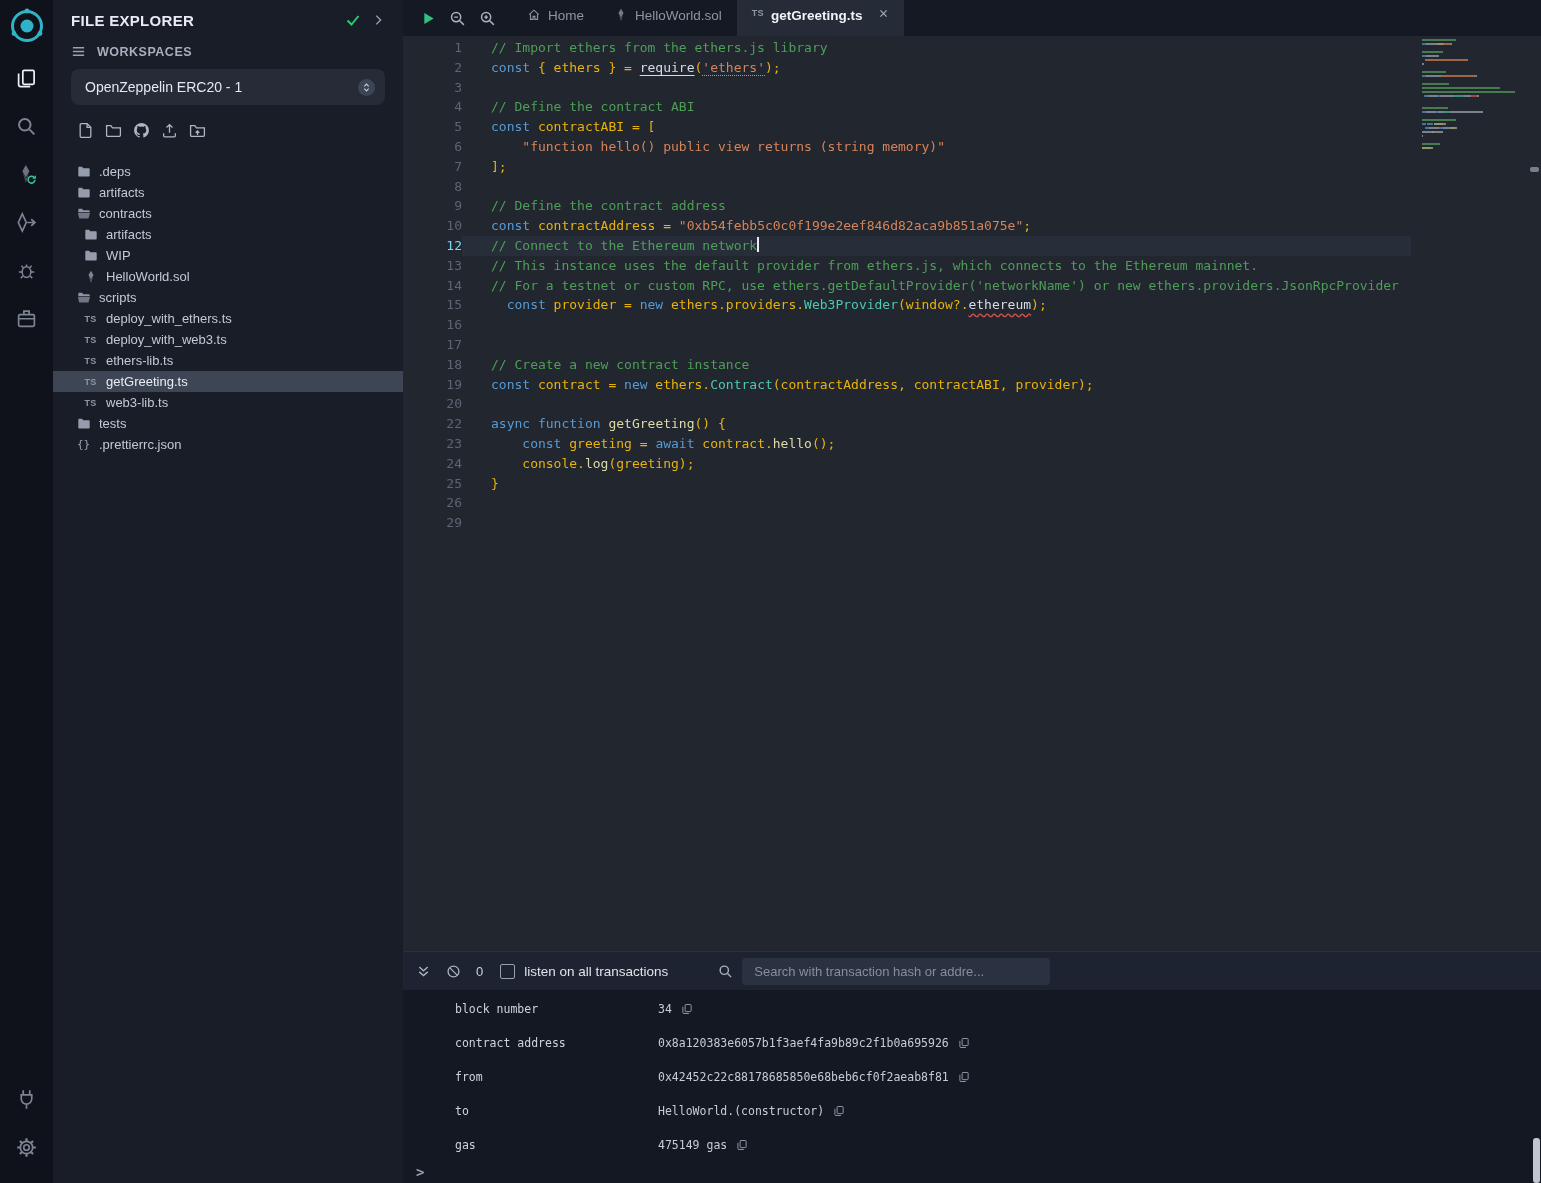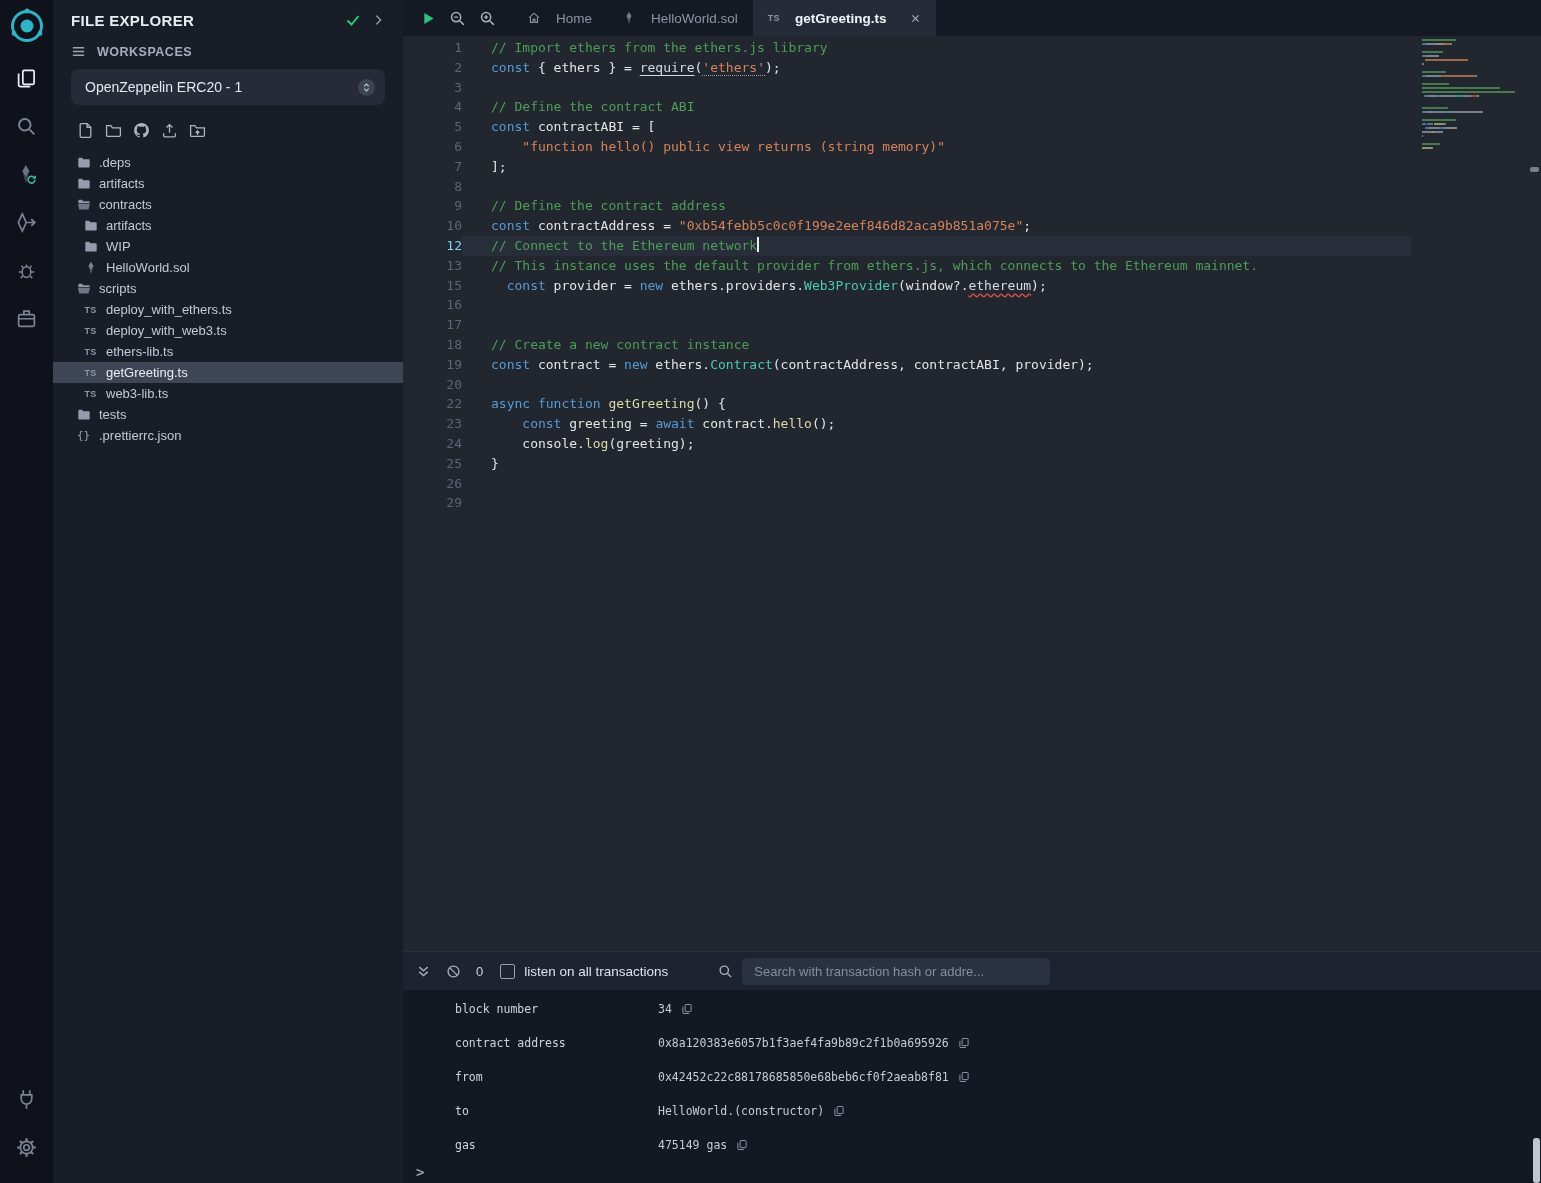--- a/index.html
+++ b/index.html
@@ -28,59 +28,59 @@
   .ws-burger{display:flex;cursor:pointer}
   .ws-burger svg{width:15px;height:15px}
   .ws-label{font-size:12.5px;font-weight:700;letter-spacing:.5px;color:#a7aebc}
   .sb-dropdown{margin:10px 18px 0;height:36px;background:#262b37;border-radius:8px;display:flex;align-items:center;padding:0 10px 0 14px;font-size:14px;color:#e4e8ef;cursor:pointer}
   .dd-label{flex:1}
   .dd-circle{width:17px;height:17px;border-radius:50%;background:#3c4553;display:flex;align-items:center;justify-content:center;color:#c6ccd8}
   .dd-circle svg{width:11px;height:11px}
   .sb-toolbar{display:flex;gap:11px;padding:17px 0 0 24px;color:#aeb5c3}
   .sbt-icon{display:flex;cursor:pointer}
   .sbt-icon svg{width:17px;height:17px}
-  .sb-tree{margin-top:13px;font-size:13px}
+  .sb-tree{margin-top:22px;font-size:13px}
   .tree-row{height:21px;display:flex;align-items:center;gap:7px;color:#c3c9d5;cursor:pointer;white-space:nowrap}
   .tree-row.selected{background:#3e4656;color:#eaedf2}
   .tree-icon{width:17px;display:flex;justify-content:center;color:#959dac;flex:none}
   .tree-icon svg{width:14px;height:14px}
   .ts-badge{font-size:9px;font-weight:700;color:#8e96a5;letter-spacing:.3px;font-family:"Liberation Sans",sans-serif}
   .json-badge{font-size:11px;color:#9aa2b1;font-family:"DejaVu Sans Mono",monospace}
 
   
   .editor-area{flex:1;display:flex;flex-direction:column;min-width:0}
   .tabbar{height:36px;flex:none;background:#151923;display:flex;align-items:stretch}
   .tb-controls{display:flex;align-items:center;gap:13px;padding:0 16px 0 18px}
   .tb-btn{display:flex;align-items:center;color:#a8afbd;cursor:pointer}
   .tb-btn.run{color:#2ec27e}
   .tb-btn svg{width:17px;height:17px}
   .tb-btn.run svg{width:15px;height:15px}
   .tabs{display:flex;align-items:stretch}
-  .tab{display:flex;align-items:center;gap:15px;padding:2px 15px;color:#8d94a2;font-size:13.5px;cursor:pointer}
+  .tab{display:flex;align-items:flex-start;gap:7px;padding:8px 15px;color:#8d94a2;font-size:13.5px;cursor:pointer}
   .tab-icon{display:flex;color:#8d94a2}
   .tab-icon svg{width:14px;height:14px}
   .tab.active{background:#262c37;color:#f0f3f7;font-weight:700}
   .tab.active .tab-icon{color:#aab1bd}
   .tab-close{margin-left:9px;color:#aab1bd;display:flex;cursor:pointer}
   .tab-close svg{width:11px;height:11px}
 
   .editor{position:relative;height:915px;flex:none;background:#21262f;overflow:hidden}
   .code{position:absolute;top:2px;left:0;right:130px}
   .code-row{display:flex;height:19.8px;line-height:19.8px;font-family:"DejaVu Sans Mono",monospace;font-size:13px;white-space:pre}
   .ln{width:59px;text-align:right;color:#5d6574;flex:none;user-select:none}
   .lc{flex:1;padding-left:29px;color:#d6dbe4}
   .code-row.active .lc{background:#272e3a}
   .code-row.active .ln{color:#7dd3fc}
   .cursor{display:inline-block;width:1.5px;height:15px;background:#e8ecf2;vertical-align:-2px}
   .tok-c{color:#4f9e58}
   .tok-k{color:#579bd5}
   .tok-s{color:#d6845a}
   .tok-t{color:#4ec9b0}
   .tok-f{color:#dcdcaa}
-  .tok-p{color:#e5e5e5}
+  .tok-p{color:#eab308}
   .tok-u{color:#d6dbe4;text-decoration-line:underline;text-underline-offset:3px}
   .tok-h{color:#d6845a;border-bottom:1px dotted #98a0af}
   .tok-e{color:#d6dbe4;text-decoration-line:underline;text-decoration-style:wavy;text-decoration-color:#d5524e;text-underline-offset:3px}
 
   .minimap{position:absolute;top:3px;right:13px;width:106px}
   .mm-row{height:2px;margin-bottom:2px;display:flex}
   .mm-tok{height:2px;display:block;opacity:.85}
   .mmc-c{background:#4c8a55}.mmc-k{background:#4b84b0}.mmc-s{background:#b5724c}
   .mmc-t{background:#45a18c}.mmc-f{background:#a8a874}.mmc-p{background:#89919f}
   .mmc-u{background:#a8a874}.mmc-h{background:#b5724c}.mmc-e{background:#b5514e}
@@ -414,20 +414,21 @@
           <div class="code-row"><span class="ln">3</span><span class="lc"></span></div>
           <div class="code-row"><span class="ln">4</span><span class="lc"><span class="tok-c">// Define the contract ABI</span></span></div>
           <div class="code-row"><span class="ln">5</span><span class="lc"><span class="tok-k">const</span><span class="tok-p"> contractABI = [</span></span></div>
           <div class="code-row"><span class="ln">6</span><span class="lc"><span class="tok-p">    </span><span class="tok-s">"function hello() public view returns (string memory)"</span></span></div>
           <div class="code-row"><span class="ln">7</span><span class="lc"><span class="tok-p">];</span></span></div>
           <div class="code-row"><span class="ln">8</span><span class="lc"></span></div>
           <div class="code-row"><span class="ln">9</span><span class="lc"><span class="tok-c">// Define the contract address</span></span></div>
           <div class="code-row"><span class="ln">10</span><span class="lc"><span class="tok-k">const</span><span class="tok-p"> contractAddress = </span><span class="tok-s">"0xb54febb5c0c0f199e2eef846d82aca9b851a075e"</span><span class="tok-p">;</span></span></div>
           <div class="code-row active"><span class="ln">12</span><span class="lc"><span class="tok-c">// Connect to the Ethereum network</span><span class="cursor"></span></span></div>
           <div class="code-row"><span class="ln">13</span><span class="lc"><span class="tok-c">// This instance uses the default provider from ethers.js, which connects to the Ethereum mainnet.</span></span></div>
+          <div class="code-row"><span class="ln">14</span><span class="lc"><span class="tok-c">// For a testnet or custom RPC, use ethers.getDefaultProvider('networkName') or new ethers.providers.JsonRpcProvider</span></span></div>
           <div class="code-row"><span class="ln">15</span><span class="lc"><span class="tok-p">  </span><span class="tok-k">const</span><span class="tok-p"> provider = </span><span class="tok-k">new</span><span class="tok-p"> ethers.providers.</span><span class="tok-t">Web3Provider</span><span class="tok-p">(window?.</span><span class="tok-e">ethereum</span><span class="tok-p">);</span></span></div>
           <div class="code-row"><span class="ln">16</span><span class="lc"></span></div>
           <div class="code-row"><span class="ln">17</span><span class="lc"></span></div>
           <div class="code-row"><span class="ln">18</span><span class="lc"><span class="tok-c">// Create a new contract instance</span></span></div>
           <div class="code-row"><span class="ln">19</span><span class="lc"><span class="tok-k">const</span><span class="tok-p"> contract = </span><span class="tok-k">new</span><span class="tok-p"> ethers.</span><span class="tok-t">Contract</span><span class="tok-p">(contractAddress, contractABI, provider);</span></span></div>
           <div class="code-row"><span class="ln">20</span><span class="lc"></span></div>
           <div class="code-row"><span class="ln">22</span><span class="lc"><span class="tok-k">async</span><span class="tok-p"> </span><span class="tok-k">function</span><span class="tok-p"> </span><span class="tok-f">getGreeting</span><span class="tok-p">() {</span></span></div>
           <div class="code-row"><span class="ln">23</span><span class="lc"><span class="tok-p">    </span><span class="tok-k">const</span><span class="tok-p"> greeting = </span><span class="tok-k">await</span><span class="tok-p"> contract.</span><span class="tok-f">hello</span><span class="tok-p">();</span></span></div>
           <div class="code-row"><span class="ln">24</span><span class="lc"><span class="tok-p">    console.</span><span class="tok-f">log</span><span class="tok-p">(greeting);</span></span></div>
           <div class="code-row"><span class="ln">25</span><span class="lc"><span class="tok-p">}</span></span></div>

